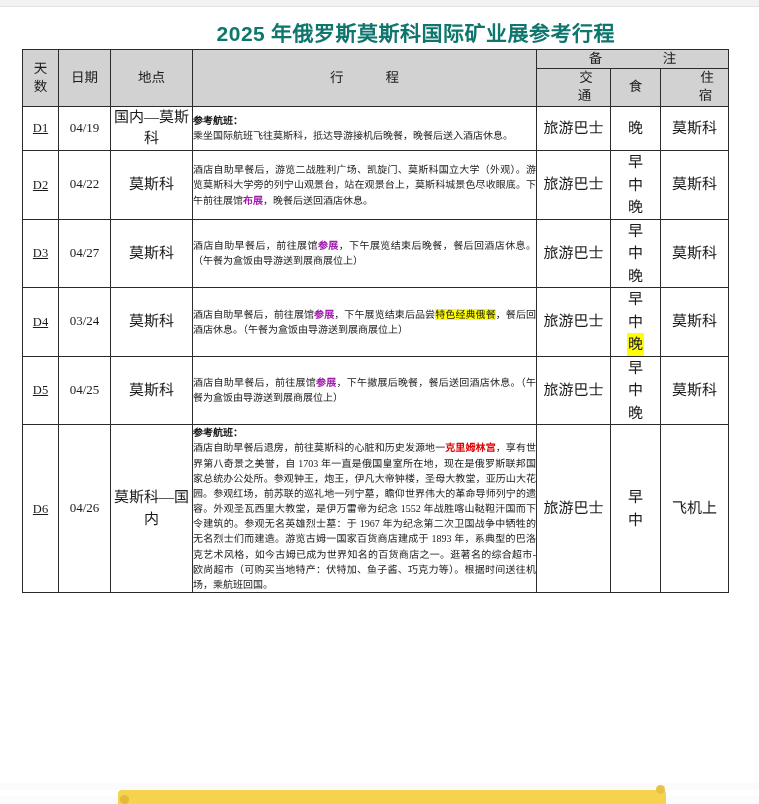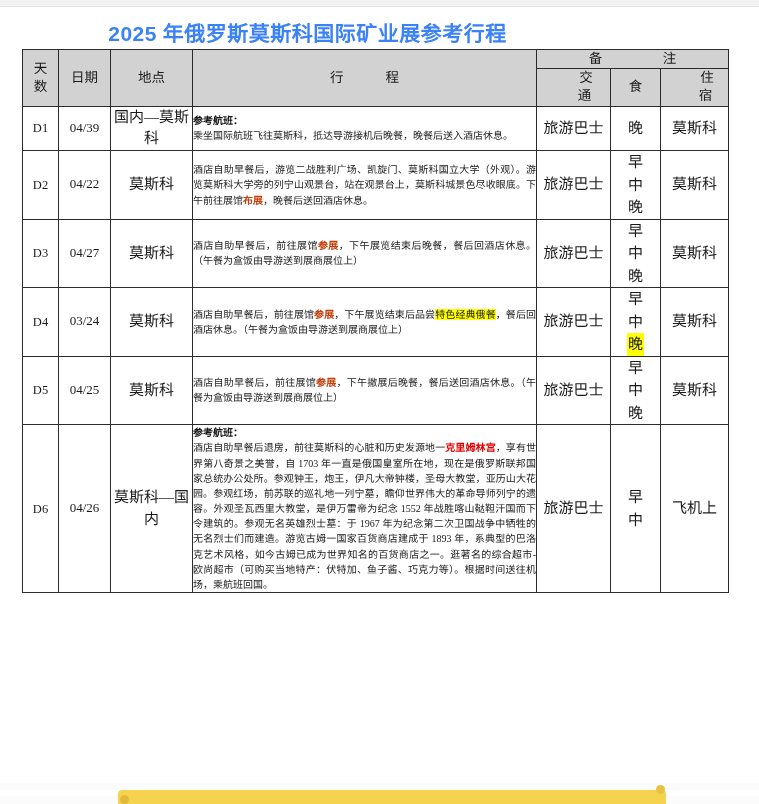--- a/index.html
+++ b/index.html
@@ -38,24 +38,24 @@
     background: #f2f2f2;
     border-bottom: 1px solid #e2e2e2;
     z-index: 2;
   }
 
   
   .doc-title {
     position: absolute;
     left: 0; top: 17px;
     width: 615px;
-    text-align: center;
+    text-align: right;
     font-size: 21px;
     font-weight: bold;
-    color: #3b82f6;
+    color: #0f766e;
     letter-spacing: 0.5px;
     z-index: 3;
     font-family: "Liberation Serif", "DejaVu Serif", serif;
     white-space: nowrap;
   }
   .doc-title .num {
     font-family: "Liberation Sans", sans-serif;
     font-weight: bold;
     font-size: 21px;
   }
@@ -97,36 +97,36 @@
   col.c-plan  { width: 344px; }
   col.c-trans { width: 74px; }
   col.c-food  { width: 50px; }
   col.c-hotel { width: 68px; }
 
   td.day, td.date, td.place, td.trans, td.food, td.hotel {
     text-align: center;
     font-size: 15px;
     line-height: 1.45;
   }
-  td.day { font-size: 12.5px; font-family: "Liberation Serif", serif; }
+  td.day { font-size: 12.5px; font-family: "Liberation Serif", serif; text-decoration: underline; }
   td.date { font-size: 13px; }
   td.plan {
     padding: 4px 6px 5px 7px;
     font-size: 10px;
     line-height: 1.52;
     text-align: justify;
     text-justify: inter-ideograph;
     vertical-align: top;
   }
   td.plan.mid { vertical-align: middle; }
   .plan-title {
     font-weight: bold;
     display: block;
   }
-  .blue { color: #c2410c; font-weight: bold; }
+  .blue { color: #a21caf; font-weight: bold; }
   .red  { color: #e30000; font-weight: bold; }
   .hl   { background: #ffff00; }
   .food-stack span { display: block; line-height: 1.5; }
   .food-stack .hl { background: #ffff00; display: inline-block; padding: 0 1px; }
 
   
   .annot-bar {
     position: absolute;
     left: 118px;
     top: 790px;
@@ -193,21 +193,21 @@
     </tr>
     <tr>
       <th class="hdr sp2">交　通</th>
       <th class="hdr">食</th>
       <th class="hdr sp2">住　宿</th>
     </tr>
   </thead>
   <tbody id="tbody">
       <tr>
         <td class="day">D1</td>
-        <td class="date">04/39</td>
+        <td class="date">04/19</td>
         <td class="place">国内—莫斯科</td>
         <td class="plan"><span class="plan-title">参考航班：</span>乘坐国际航班飞往莫斯科，抵达导游接机后晚餐，晚餐后送入酒店休息。</td>
         <td class="trans">旅游巴士</td>
         <td class="food food-stack">
           <span>晚</span>
         </td>
         <td class="hotel">莫斯科</td>
       </tr>
       <tr>
         <td class="day">D2</td>

